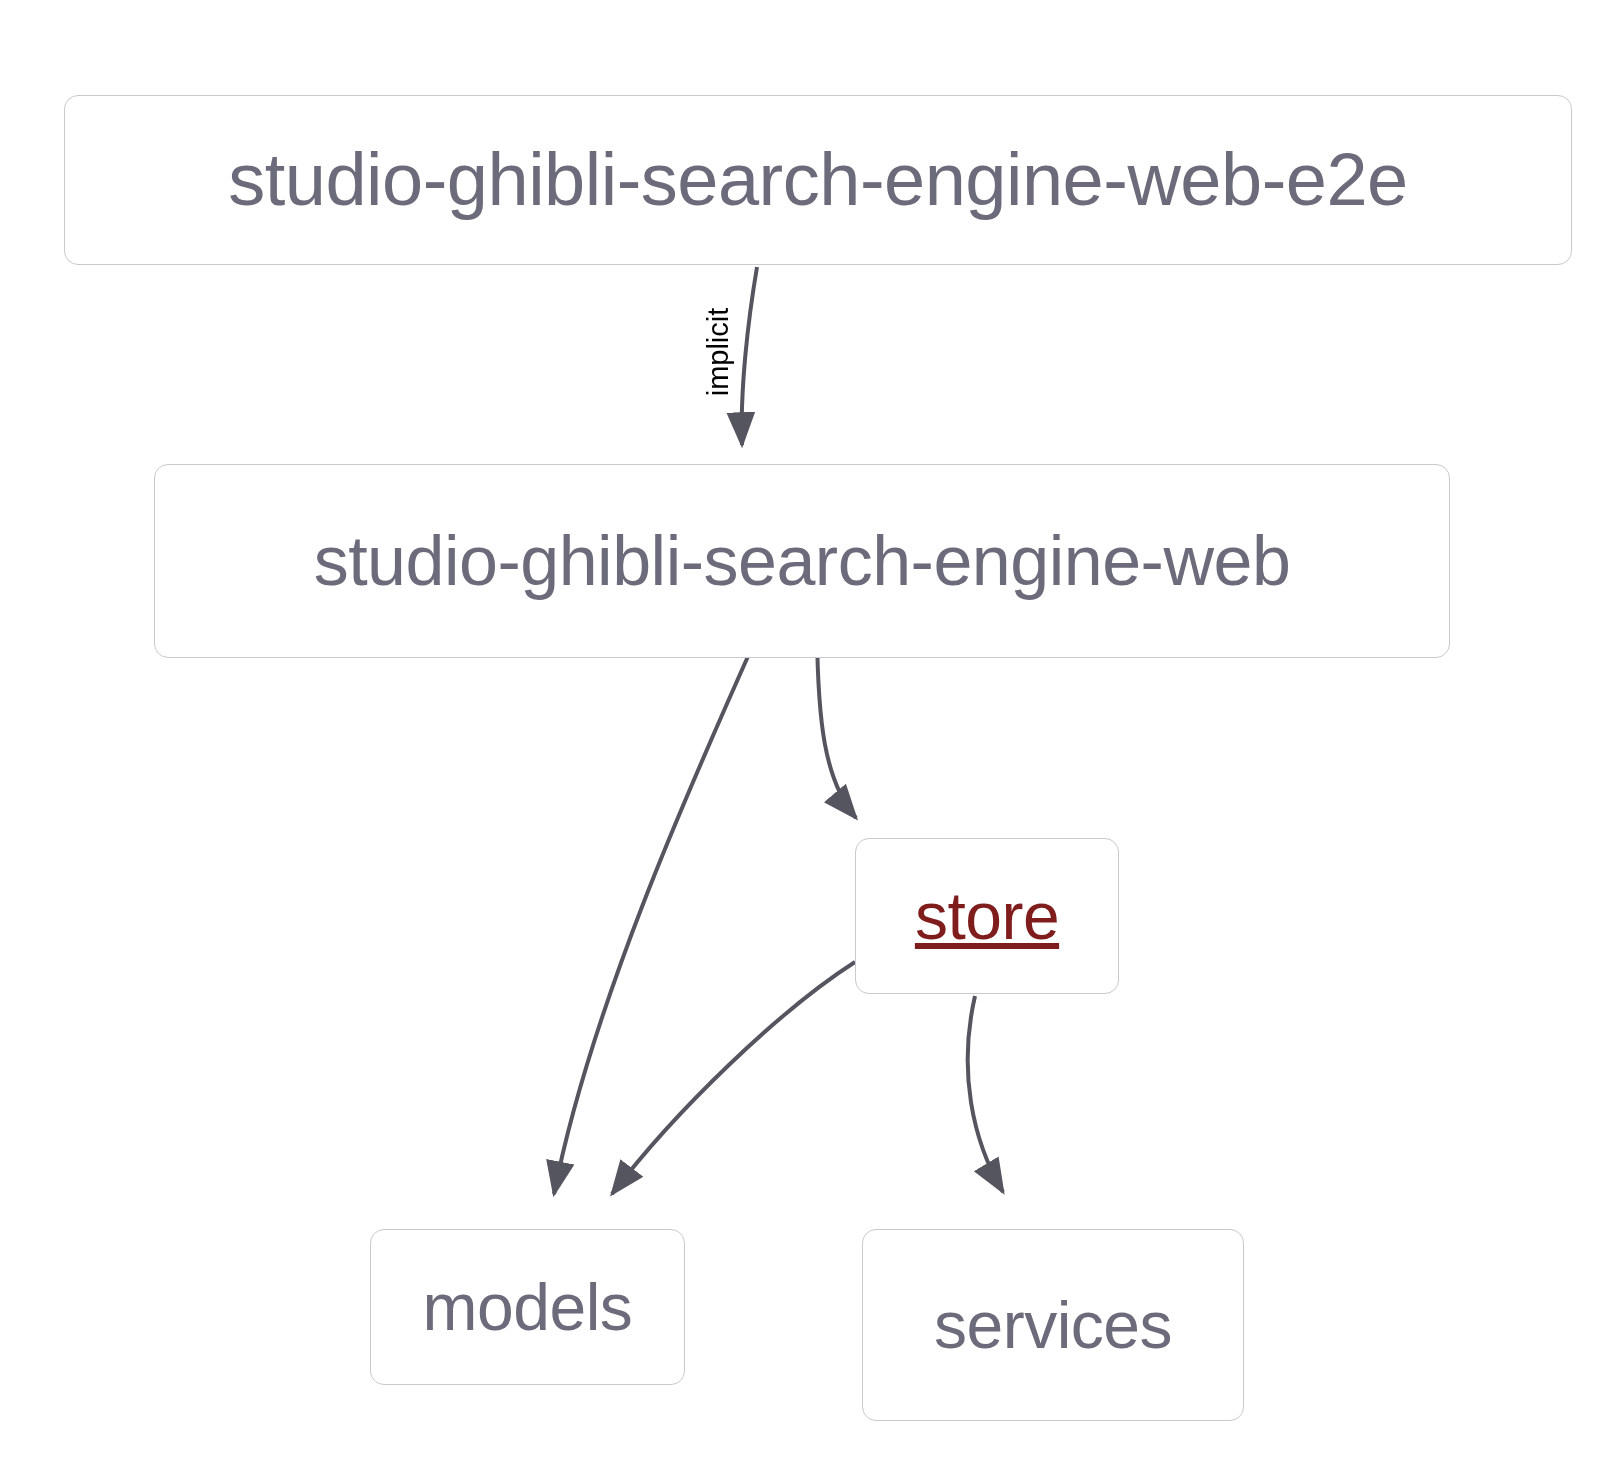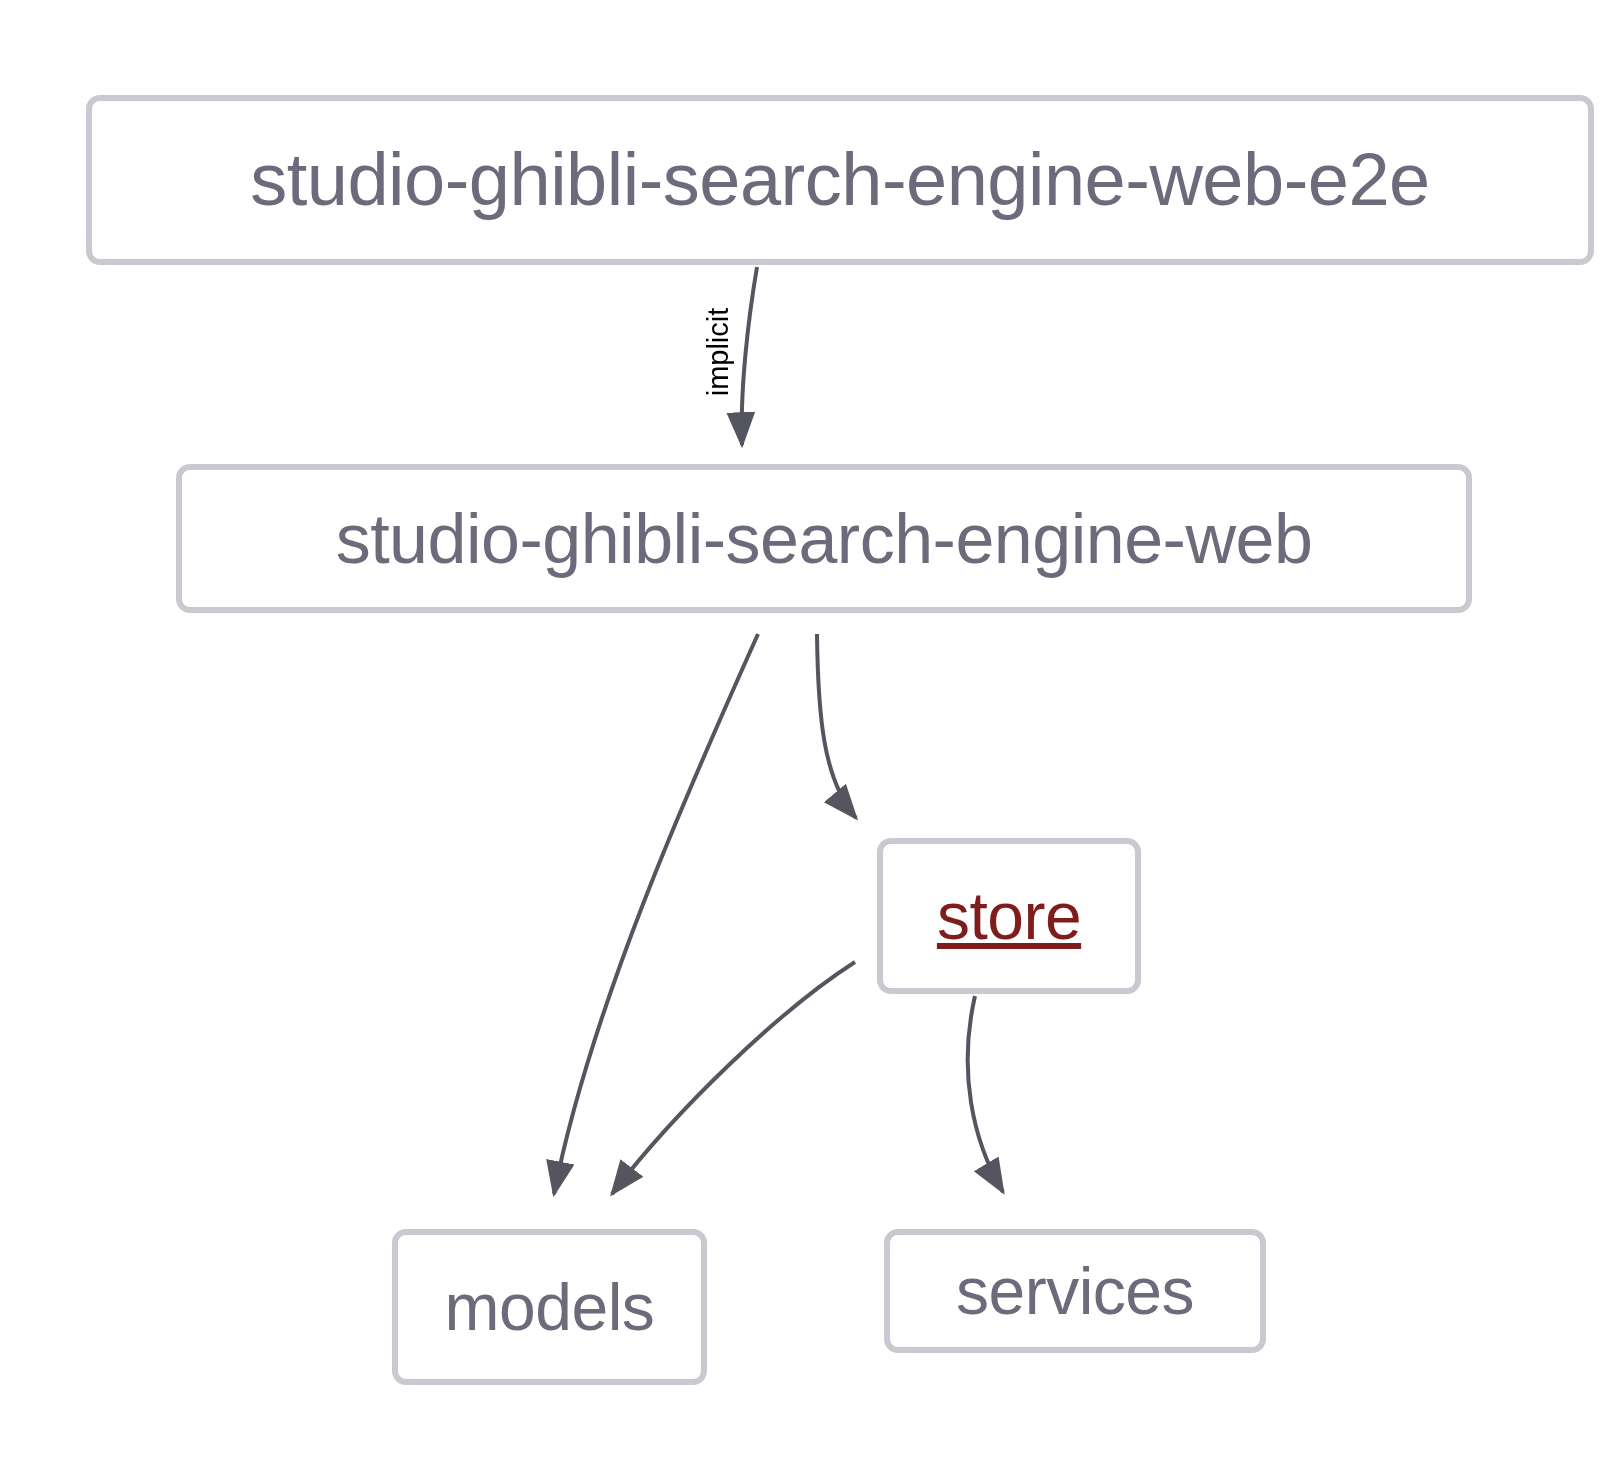--- a/index.html
+++ b/index.html
@@ -24,27 +24,26 @@
     left: 0;
     top: 0;
     width: 1606px;
     height: 1458px;
     pointer-events: none;
   }
   .node {
     position: absolute;
     box-sizing: border-box;
     background: #ffffff;
-    border: 6px solid #14532d;
+    border: 1px solid #14532d;
     border-radius: 14px;
     display: flex;
     align-items: center;
     justify-content: center;
     overflow: visible;
-    margin-left: 22px;
   }
   .node-label {
     color: #6b6b7b;
     font-family: "Liberation Sans", sans-serif;
     font-weight: 400;
     white-space: nowrap;
     line-height: 1;
     letter-spacing: -0.5px;
   }
   .node-xl .node-label { font-size: 74px; }
@@ -78,31 +77,31 @@
         <path d="M 817,634 C 818,720 824,780 856,818" marker-end="url(#arrowhead)" stroke="#555560"></path>
         <path d="M 855,962 C 780,1010 676,1110 612,1194" marker-end="url(#arrowhead)" stroke="#555560"></path>
         <path d="M 975,996 C 958,1070 972,1140 1003,1192" marker-end="url(#arrowhead)" stroke="#555560"></path>
       </g>
   </svg>
 
   <div class="node node-xl" style="left: 64px; top: 95px; width: 1508px; height: 170px; border-color: rgb(201, 201, 207);">
     <span class="node-label" style="color: rgb(107, 107, 123);">studio-ghibli-search-engine-web-e2e</span>
   </div>
 
-  <div class="node node-lg" style="left: 154px; top: 464px; width: 1296px; height: 149px; border-color: rgb(201, 201, 207);">
+  <div class="node node-lg" style="left: 154px; top: 464px; width: 1296px; height: 194px; border-color: rgb(201, 201, 207);">
     <span class="node-label" style="color: rgb(107, 107, 123);">studio-ghibli-search-engine-web</span>
   </div>
 
   <div class="node node-md" style="left: 855px; top: 838px; width: 264px; height: 156px; border-color: rgb(201, 201, 207);">
     <span class="node-label" style="color: #7f1d1d; text-decoration: underline;">store</span>
   </div>
 
   <div class="node node-md" style="left: 370px; top: 1229px; width: 315px; height: 156px; border-color: rgb(201, 201, 207);">
     <span class="node-label" style="color: rgb(107, 107, 123);">models</span>
   </div>
 
-  <div class="node node-md" style="left: 862px; top: 1229px; width: 382px; height: 124px; border-color: rgb(201, 201, 207);">
+  <div class="node node-md" style="left: 862px; top: 1229px; width: 382px; height: 192px; border-color: rgb(201, 201, 207);">
     <span class="node-label" style="color: rgb(107, 107, 123);">services</span>
   </div>
 
   <div class="edge-label" style="color: rgb(0, 0, 0); left: 718px; top: 352px; transform: translate(-50%, -50%) rotate(-90deg);">implicit</div>
 
 </div>
 
 </body></html>

